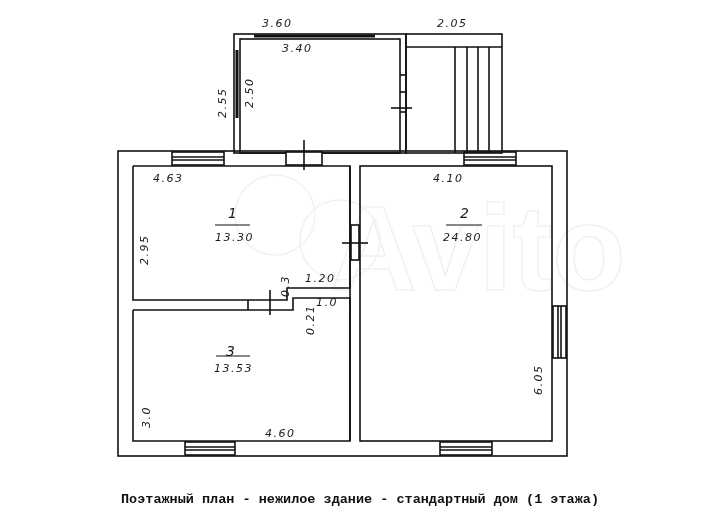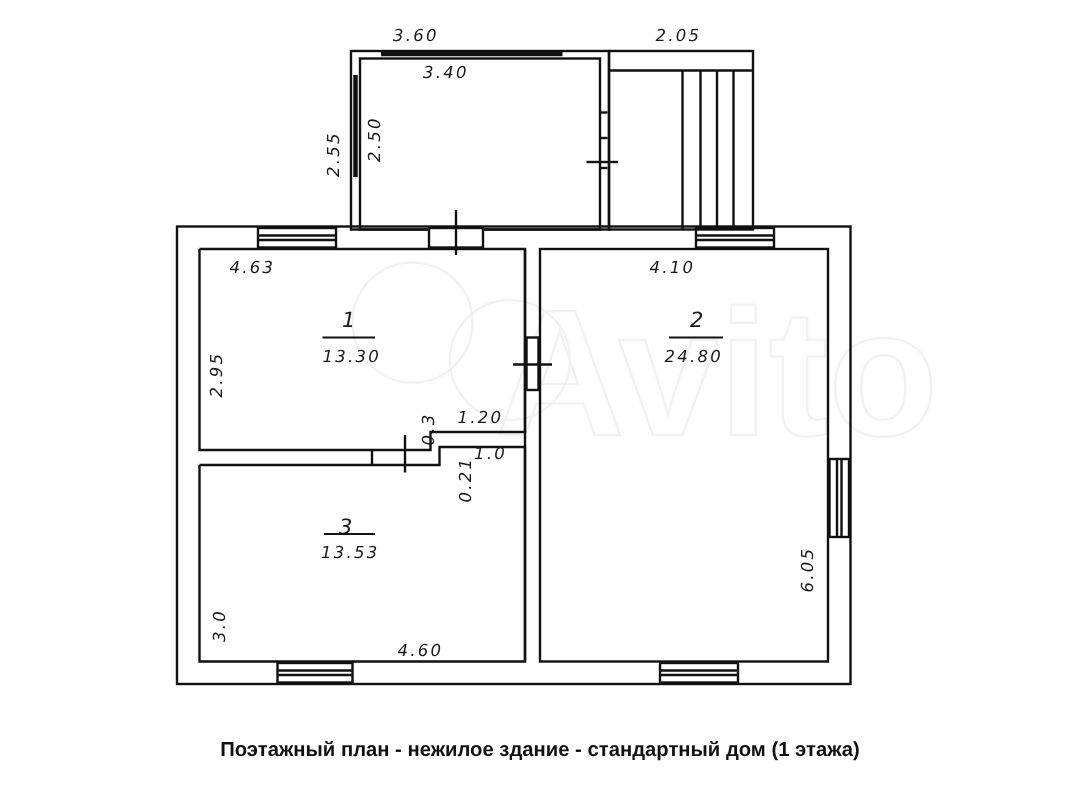--- a/index.html
+++ b/index.html
@@ -2,21 +2,21 @@
 <html><head>
 <meta charset="utf-8">
 <style>
   html, body { margin:0; padding:0; background:#ffffff; }
   body { width:720px; height:526px; position:relative; overflow:hidden; font-family:"Liberation Sans", sans-serif; }
   #plan { position:absolute; left:0; top:0; width:720px; height:526px; }
   .dim { font-family:"DejaVu Sans", sans-serif; font-style:italic; font-size:11px; fill:#1a1a1a; letter-spacing:1.5px; }
   .room-num { font-family:"DejaVu Sans", sans-serif; font-style:italic; font-size:14px; fill:#1a1a1a; }
   .room-area { font-family:"DejaVu Sans", sans-serif; font-style:italic; font-size:11px; fill:#1a1a1a; letter-spacing:1.5px; }
   .wm { font-family:"Liberation Sans", sans-serif; font-weight:bold; fill:none; stroke:#f1f1f1; stroke-width:1.5; }
-  #caption { position:absolute; left:0; width:720px; top:492px; text-align:center; font-size:13.5px; font-weight:bold; color:#111; font-family:Liberation Sans, sans-serif; }
+  #caption { position:absolute; left:0; width:720px; top:492px; text-align:center; font-size:13.5px; font-weight:bold; color:#111; font-family:Liberation Mono, monospace; }
 </style>
 </head>
 <body>
 
 <svg id="plan" viewBox="0 0 720 526" xmlns="http://www.w3.org/2000/svg">
 
   <g>
     <circle cx="275" cy="215" r="40" class="wm"></circle>
     <circle cx="340" cy="240" r="40" class="wm"></circle>
     <text x="330" y="290" font-size="120" class="wm">Avito</text>

